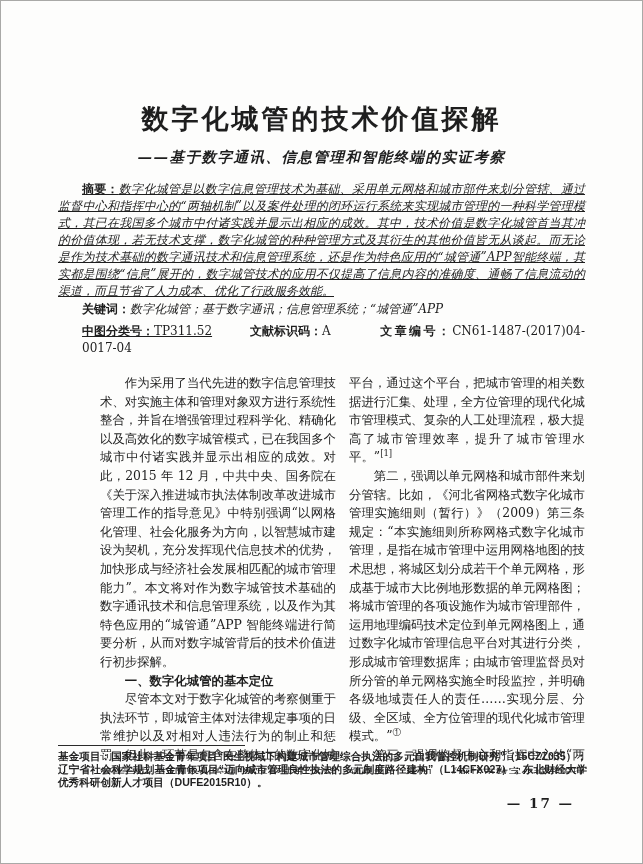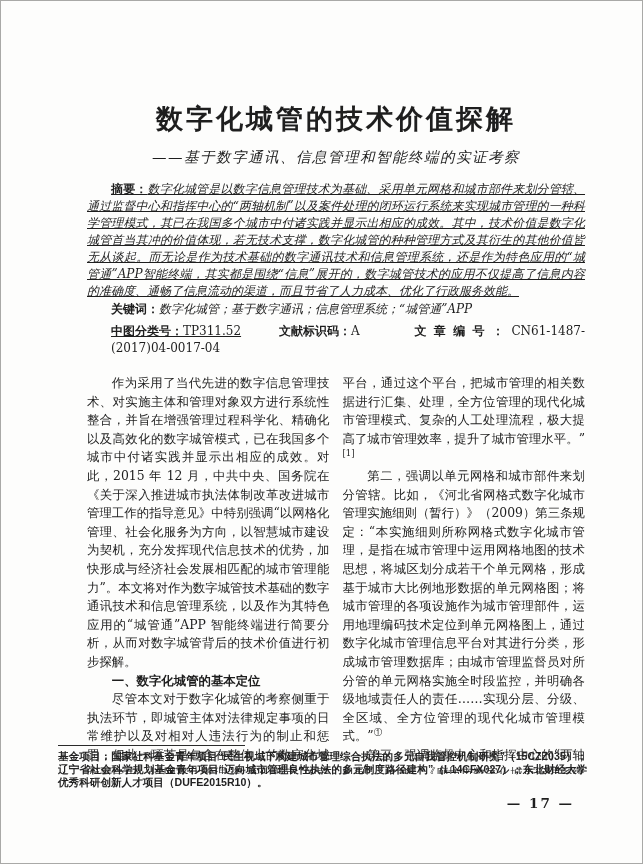--- a/index.html
+++ b/index.html
@@ -6,37 +6,36 @@
   .page{
     position:relative;
     width:643px;height:864px;
     margin:0 auto;
     background:#fdfdfc;
     border:1px solid #a9a9a7;
     box-sizing:border-box;
     color:#1e1e1e;
     font-family:"DejaVu Serif","Liberation Serif",serif;
     overflow:hidden;
-    padding-left:29px;
   }
   .content{padding:0 57px;}
   
   .title{
     margin-top:102px;
     text-align:center;
     font-size:27px;
     font-weight:bold;
     letter-spacing:3px;
     line-height:32px;
   }
   .subtitle{
     margin-top:13px;
     text-align:center;
     font-size:14.5px;
-    font-weight:normal;
+    font-weight:bold;
     font-style:italic;
     letter-spacing:1.5px;
   }
   .author{
     margin-top:13px;
     text-align:center;
     font-size:13px;
     letter-spacing:4px;
   }
   
@@ -67,20 +66,21 @@
   .clcline .seg1{display:inline-block;min-width:168px;text-decoration:underline;}
   .clcline .seg2{display:inline-block;min-width:128px;}
   .clcline b{font-weight:bold;}
   
   .body-cols{
     margin-top:17px;
     display:flex;
     gap:13px;
     height:400px;
     overflow:hidden;
+    margin-left:42px;
   }
   .col{
     flex:1 1 0;
     font-size:12.4px;
     line-height:18.6px;
     text-align:justify;
     overflow:hidden;
   }
   .col p{margin:0;text-indent:2em;}
   .col p.noindent{text-indent:0;}

